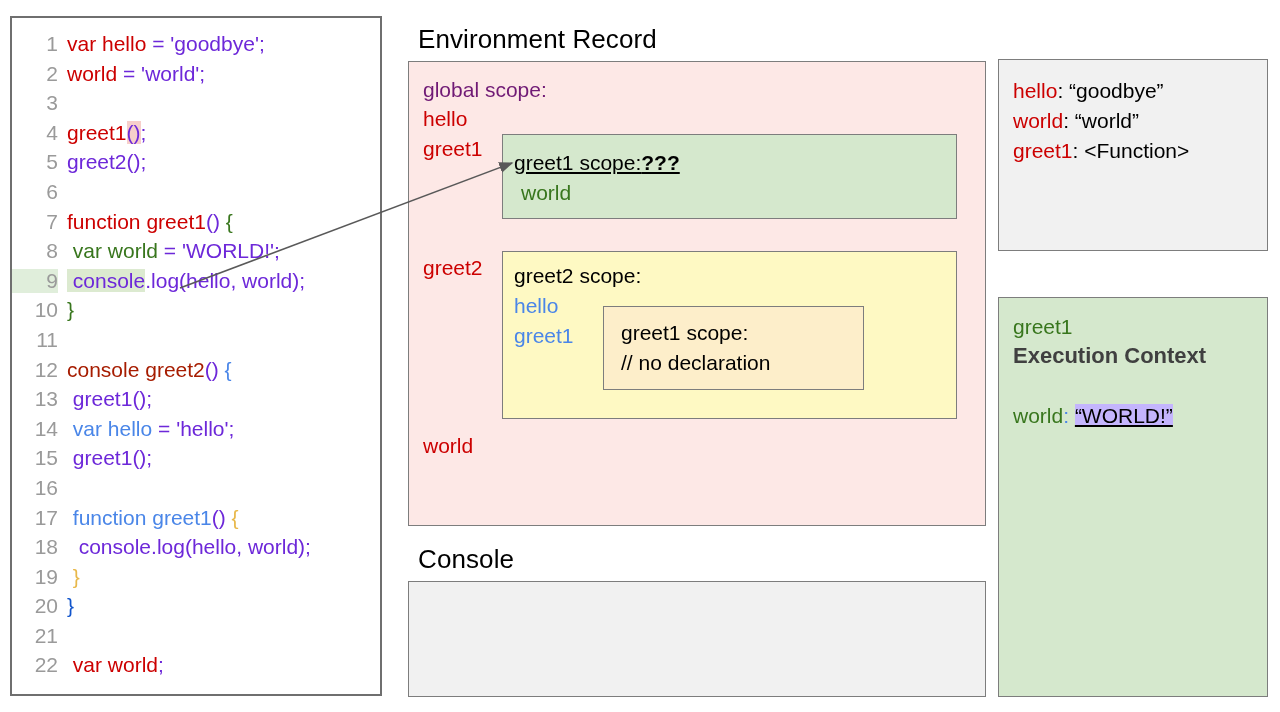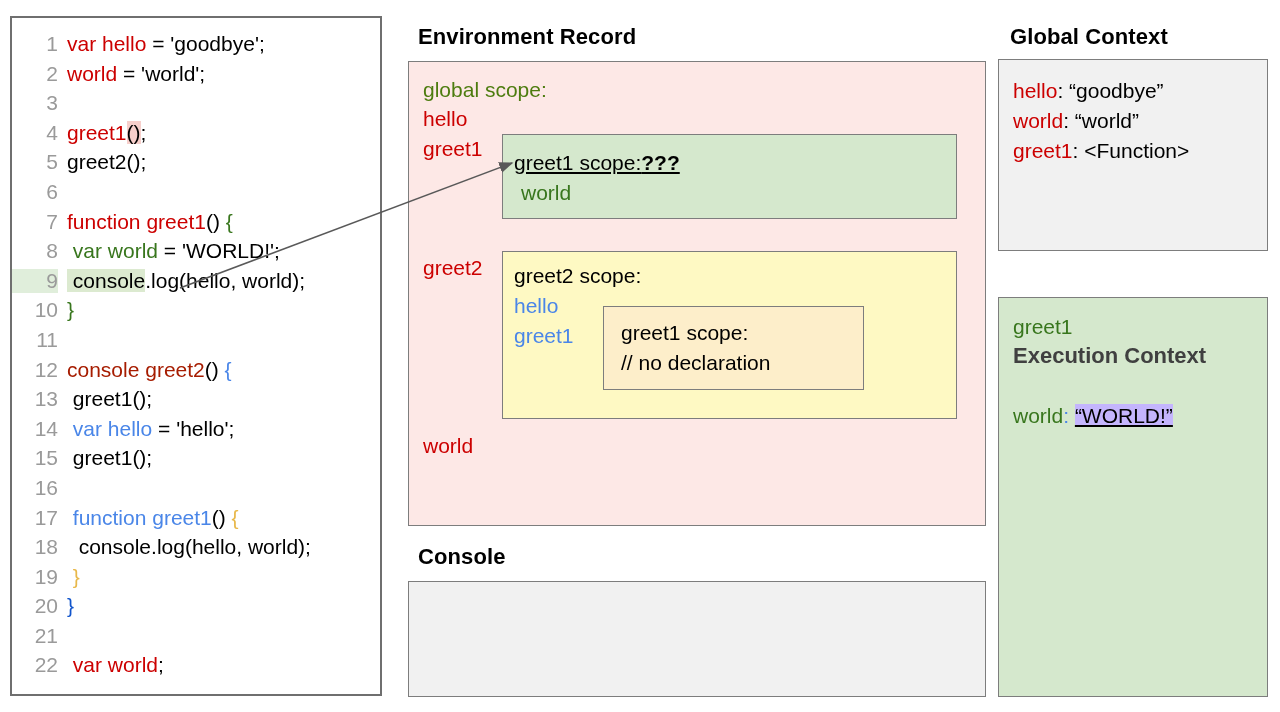--- a/index.html
+++ b/index.html
@@ -12,22 +12,22 @@
     position: relative;
     width: 1280px;
     height: 712px;
     overflow: hidden;
     background: #ffffff;
   }
 
   
   .panel-title {
     position: absolute;
-    font-weight: bold;
-    font-size: 22px;
+    font-weight: normal;
+    font-size: 26px;
     color: #000000;
     letter-spacing: 0.1px;
     white-space: nowrap;
   }
 
   
   #code-panel {
     position: absolute;
     left: 10px;
     top: 16px;
@@ -60,37 +60,37 @@
     box-sizing: border-box;
   }
   .ln.hl { background: #e0eedb; }
   .code-text { padding-left: 9px; }
   .c-red    { color: #cc0000; }
   .c-dkred  { color: #a61c00; }
   .c-green  { color: #38761d; }
   .c-blue   { color: #4a86e8; }
   .c-dblue  { color: #1155cc; }
   .c-orange { color: #e8b84a; }
-  .c-black  { color: #000000; }
+  .c-black  { color: #6d28d9; }
   .hl-pink  { background: #f7cfcb; }
   .hl-green { background: #dcead0; }
 
   
   #env-title { left: 418px; top: 24px; }
   #env-box {
     position: absolute;
     left: 408px; top: 61px;
     width: 578px; height: 465px;
     background: #fde8e6;
     border: 1px solid #7d7d7d;
     box-sizing: border-box;
   }
   #global-scope-label {
     position: absolute; left: 14px; top: 16px;
-    font-size: 21px; color: #4d7c0f; white-space: nowrap;
+    font-size: 21px; color: #701a75; white-space: nowrap;
   }
   .env-var {
     position: absolute;
     font-size: 21px;
     color: #cc0000;
     white-space: nowrap;
   }
   #env-hello  { left: 14px; top: 45px; }
   #env-greet1 { left: 14px; top: 75px; }
   #env-greet2 { left: 14px; top: 194px; }
@@ -274,21 +274,20 @@
         <div id="greet1-inner-l2">// no declaration</div>
       </div>
     </div>
   </div>
 
   <div class="panel-title" id="console-title">Console</div>
   <div id="console-box">
     <div id="console-output"></div>
   </div>
 
-  <div class="panel-title" id="global-ctx-title">Global Context</div>
   <div id="global-ctx-box">
     <div class="gc-row" id="gc-row-0"><span class="k">hello</span><span>:</span><span> “goodbye”</span></div>
     <div class="gc-row" id="gc-row-1"><span class="k">world</span><span>:</span><span> “world”</span></div>
     <div class="gc-row" id="gc-row-2"><span class="k">greet1</span><span>:</span><span> &lt;Function&gt;</span></div>
   </div>
 
   <div id="exec-ctx-box">
     <div id="exec-fn-name">greet1</div>
     <div id="exec-ctx-heading">Execution Context</div>
     <div id="exec-var-row"><span class="k">world</span><span class="colon">:</span><span> </span><span class="v">“WORLD!”</span></div>

